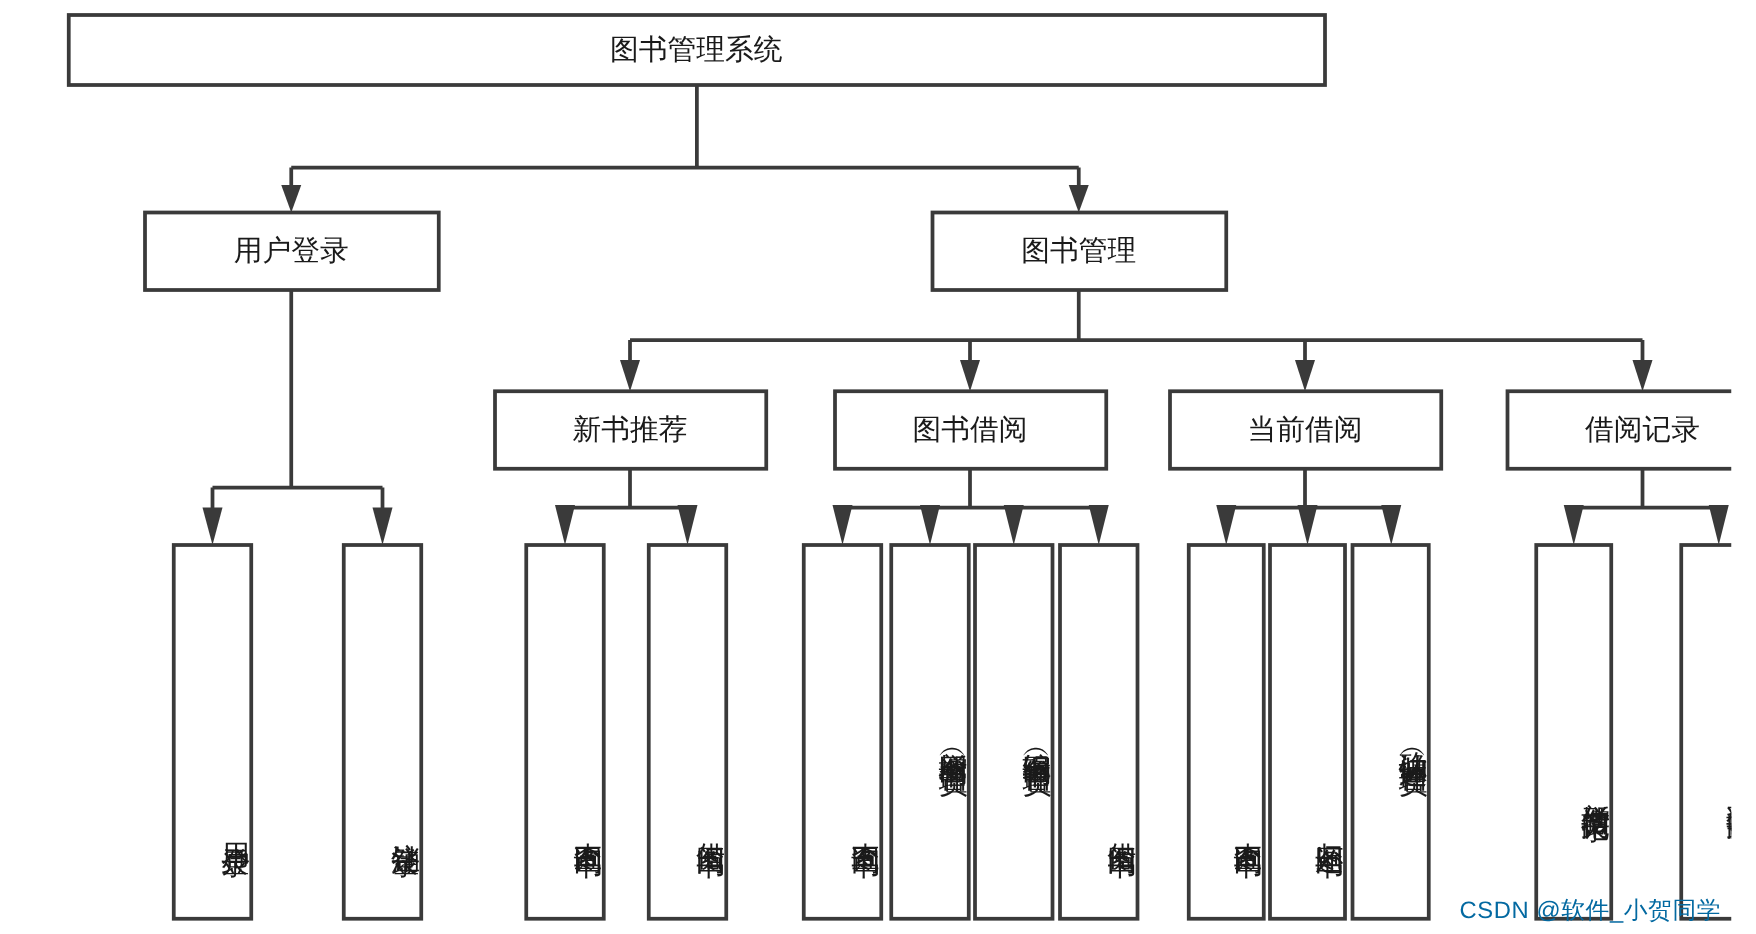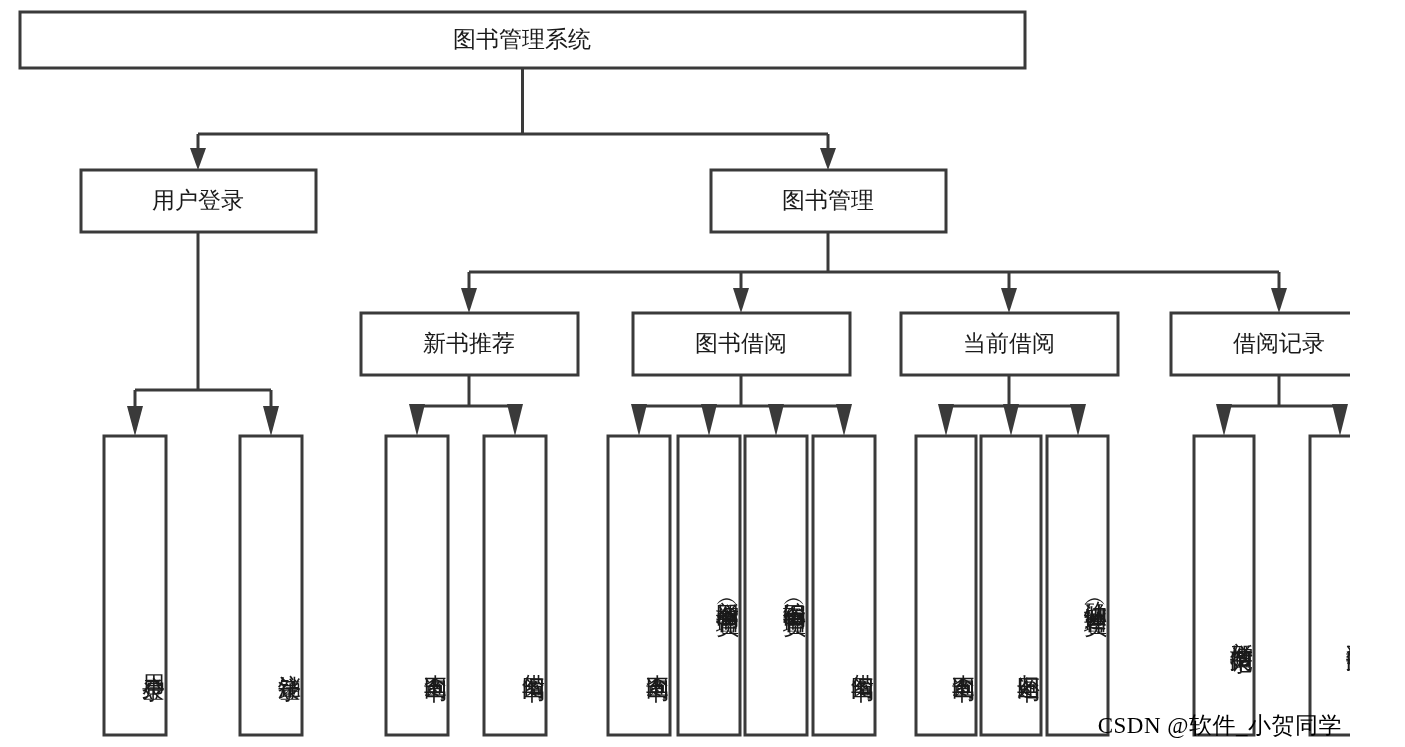--- a/index.html
+++ b/index.html
@@ -9,20 +9,21 @@
   }
   body {
     font-family: "Liberation Sans", "DejaVu Sans", sans-serif;
   }
   #diagram-root {
     position: relative;
     width: 1350px;
     height: 747px;
     background: #ffffff;
     overflow: hidden;
+    margin-left: 35px;
   }
   svg#flow-svg {
     position: absolute;
     left: 0;
     top: 0;
     width: 1405px;
     height: 747px;
     display: block;
   }
   .node-box {
@@ -59,23 +60,23 @@
     display: flex;
     align-items: flex-start;
     justify-content: center;
     white-space: nowrap;
     pointer-events: none;
   }
   .watermark {
     position: absolute;
     right: 8px;
     bottom: 6px;
-    font-family: Liberation Serif, serif;
-    font-size: 23px;
-    color: #000000;
+    font-family: Liberation Sans, sans-serif;
+    font-size: 19px;
+    color: #0369a1;
     white-space: nowrap;
     letter-spacing: 0.5px;
   }
 </style>
 </head>
 <body>
 
 <div id="diagram-root">
 
   <svg id="flow-svg" viewBox="0 0 1405 747">

